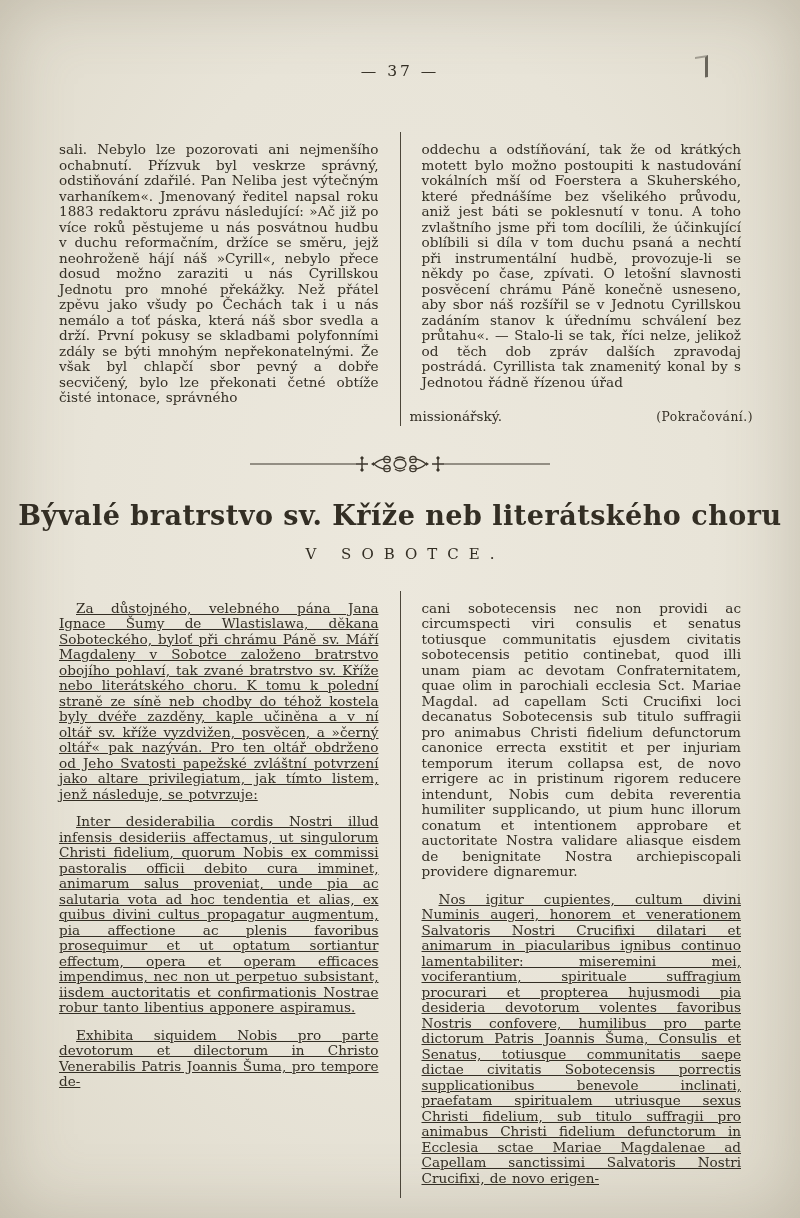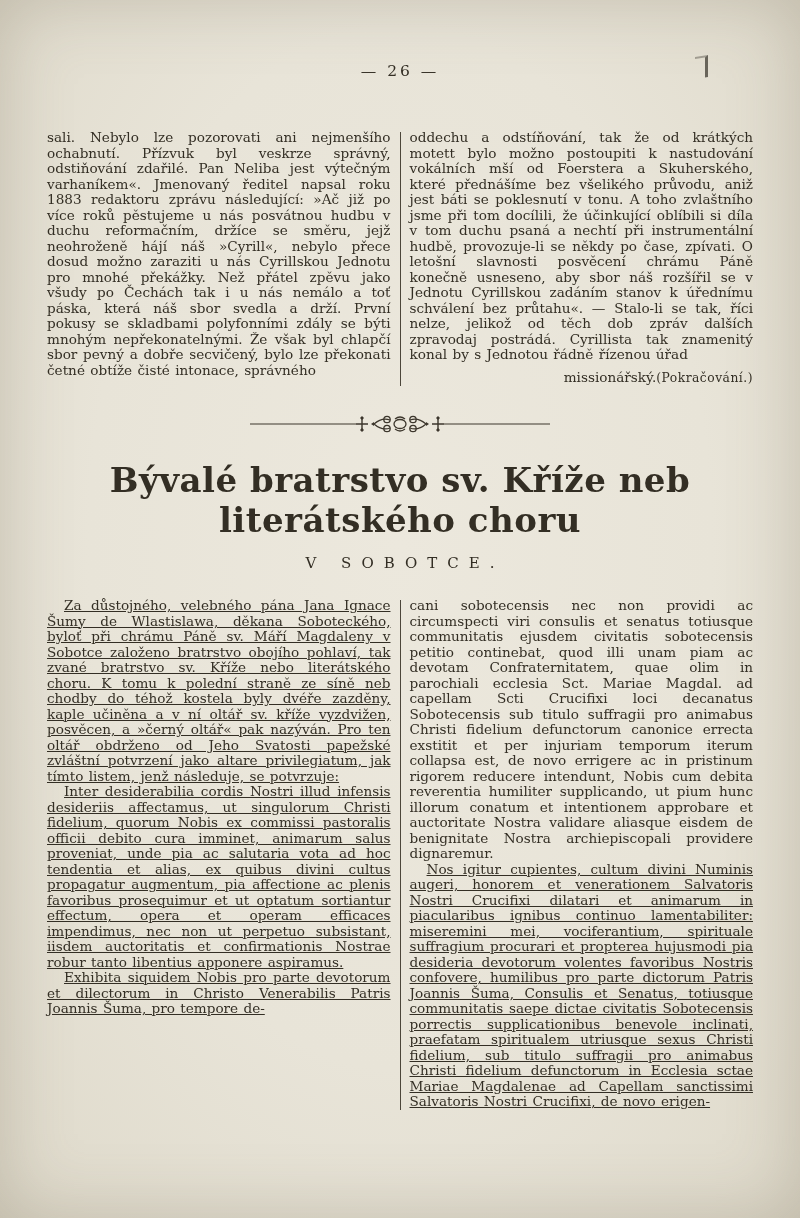--- a/index.html
+++ b/index.html
@@ -30,66 +30,66 @@
     font-size: 15.5px;
     letter-spacing: 3px;
   }
   .columns {
     display: grid;
     grid-template-columns: 1fr 19px 1fr;
     padding: 0 47px;
   }
   .col-divider { width: 1px; background: #4c463a; margin: 2px auto 0 auto; }
   .col p {
-    margin: 0;
+    margin: 12px;
     text-align: justify;
     font-size: 13.6px;
     line-height: 15.5px;
     word-spacing: 1px;
   }
   .col p.p-indent { text-indent: 17px; text-decoration: underline; }
   .section-top { margin-top: 50px; }
   .last-line {
     display: flex;
-    justify-content: flex-end;
+    justify-content: space-between;
     align-items: baseline;
     font-size: 13.6px;
     line-height: 15.5px;
   }
   .cont-note { font-size: 12.3px; letter-spacing: 0.5px; margin-top: 8px; }
   .ornament-row {
     margin-top: 26px;
     text-align: center;
     height: 24px;
   }
   .article-title {
     margin: 24px 0 0 0;
     text-align: center;
-    font-size: 34px;
+    font-size: 27px;
     font-weight: 700;
     letter-spacing: 0.5px;
   }
   .article-subtitle {
     margin: 14px 0 0 0;
     text-align: center;
     font-size: 15px;
     font-weight: 400;
     letter-spacing: 10px;
     text-indent: 10px; 
   }
   .section-main { margin-top: 26px; }
 </style>
 </head>
 <body>
 
 <div class="page">
 
   <div class="scan-artifact"></div>
 
-  <div class="page-number">— 26 —</div>
+  <div class="page-number">— 37 —</div>
 
   <div class="columns section-top">
     <div class="col">
       <p>sali. Nebylo lze pozorovati ani nejmenšího ochabnutí. Přízvuk byl veskrze správný, odstiňování zdařilé. Pan Neliba jest výtečným varhaníkem«. Jmenovaný ředitel napsal roku 1883 redaktoru zprávu následující: »Ač již po více roků pěstujeme u nás posvátnou hudbu v duchu reformačním, držíce se směru, jejž neohroženě hájí náš »Cyrill«, nebylo přece dosud možno zaraziti u nás Cyrillskou Jednotu pro mnohé překážky. Než přátel zpěvu jako všudy po Čechách tak i u nás nemálo a toť páska, která náš sbor svedla a drží. První pokusy se skladbami polyfonními zdály se býti mnohým nepřekonatelnými. Že však byl chlapčí sbor pevný a dobře secvičený, bylo lze překonati četné obtíže čisté intonace, správného</p>
     </div>
     <div class="col-divider"></div>
     <div class="col">
       <p>oddechu a odstíňování, tak že od krátkých motett bylo možno postoupiti k nastudování vokálních mší od Foerstera a Skuherského, které přednášíme bez všelikého průvodu, aniž jest báti se poklesnutí v tonu. A toho zvlaštního jsme při tom docílili, že účinkující oblíbili si díla v tom duchu psaná a nechtí při instrumentální hudbě, provozuje-li se někdy po čase, zpívati. O letošní slavnosti posvěcení chrámu Páně konečně usneseno, aby sbor náš rozšířil se v Jednotu Cyrillskou zadáním stanov k úřednímu schválení bez průtahu«. — Stalo-li se tak, říci nelze, jelikož od těch dob zpráv dalších zpravodaj postrádá. Cyrillista tak znamenitý konal by s Jednotou řádně řízenou úřad</p>
       <div class="last-line">
         <span>missionářský.</span>

